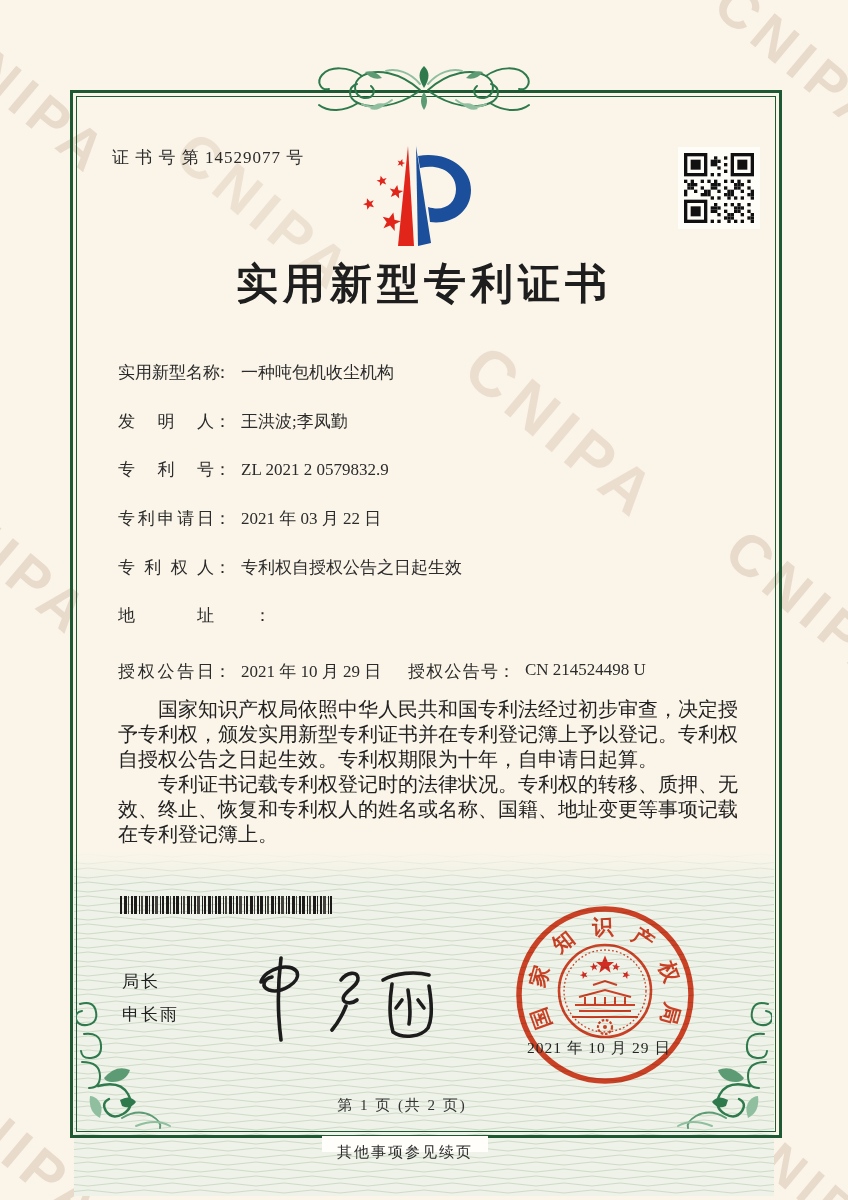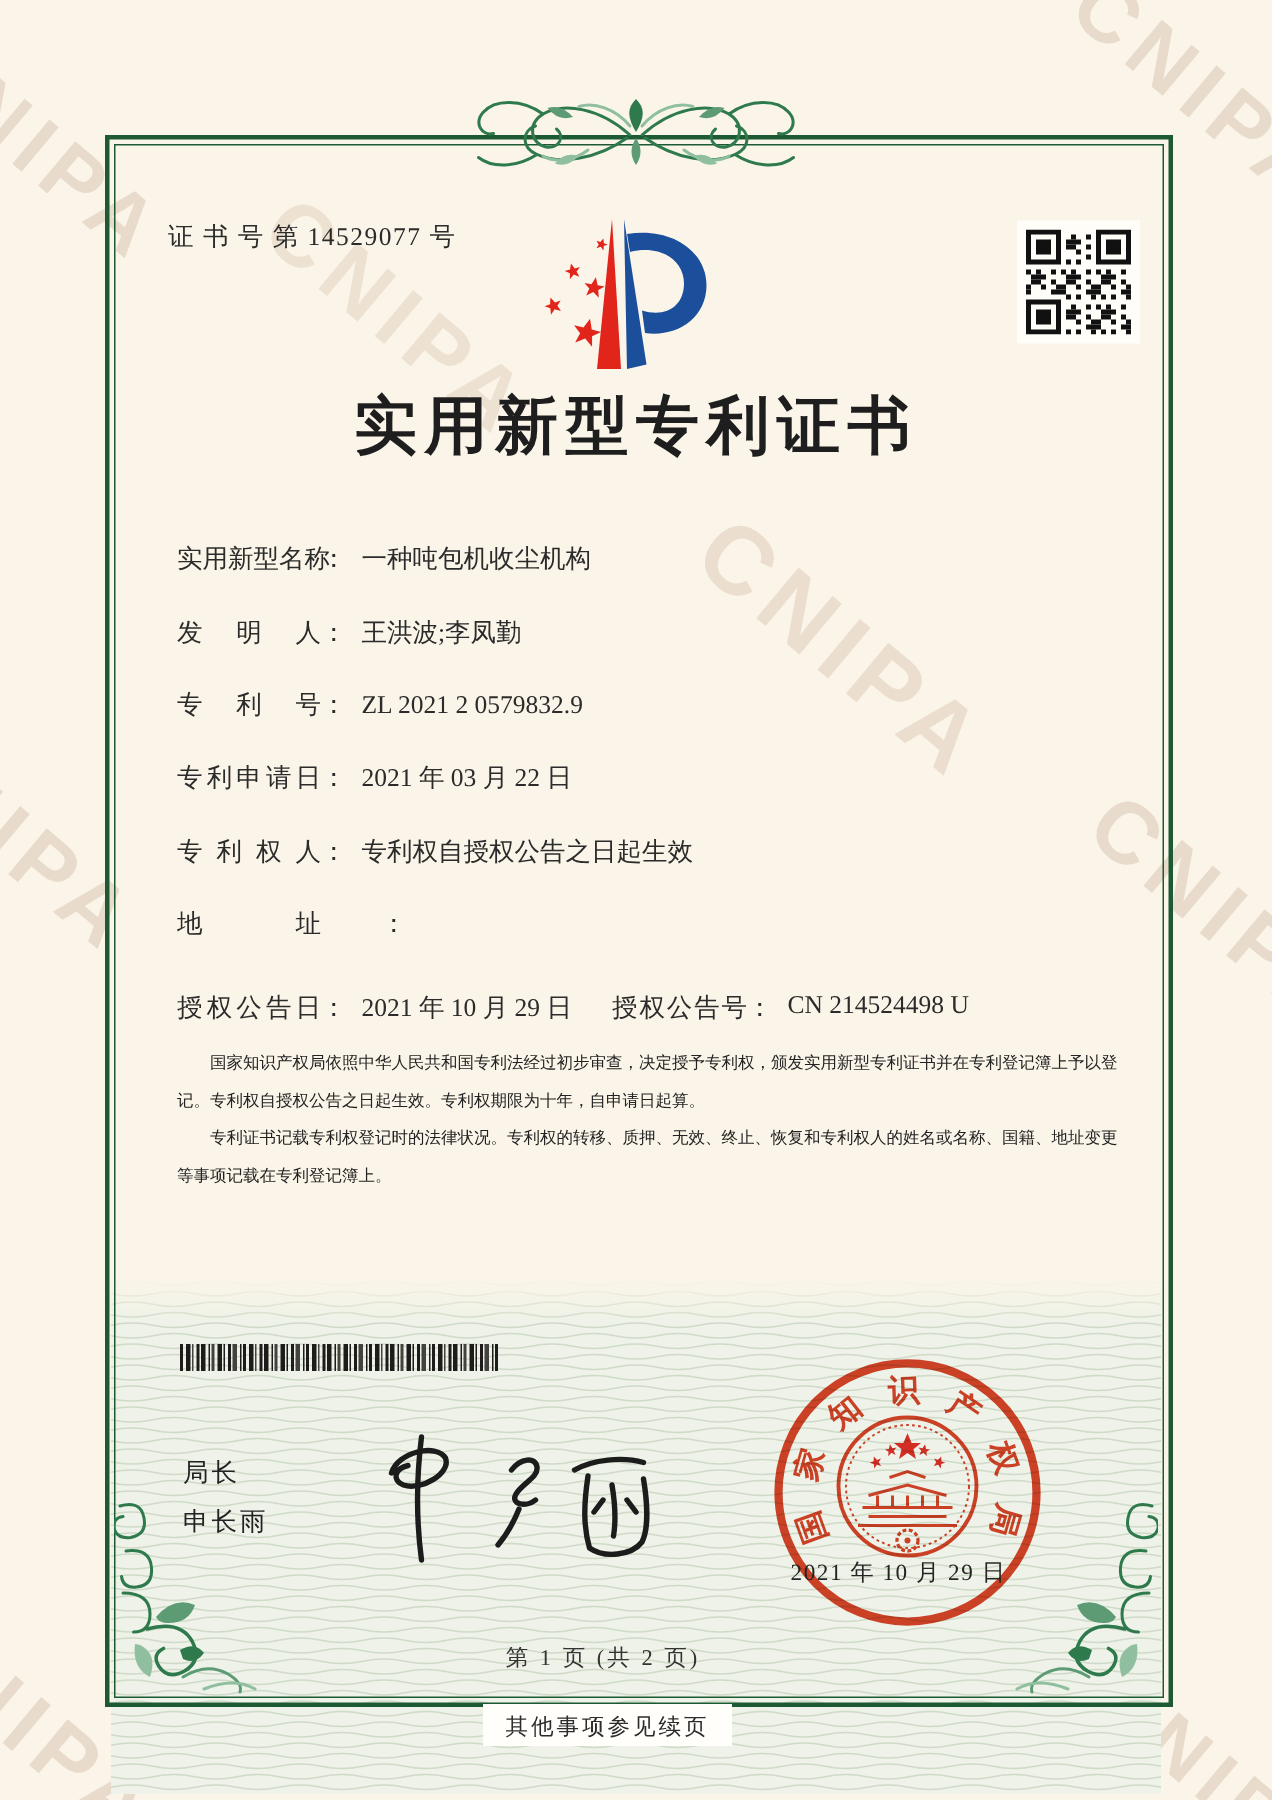--- a/index.html
+++ b/index.html
@@ -32,26 +32,26 @@
     left:0; top:256px; width:848px; text-align:center;
     font-size:42px; font-weight:bold; letter-spacing:5px; color:#1e1e1e;
   }
   .qr-box{left:678px; top:147px; width:82px; height:82px; background:#fffdf8;}
   .qr-box svg{position:absolute; left:6px; top:6px;}
   .field-row{left:118px; font-size:17px; display:flex; align-items:baseline; white-space:nowrap;}
   .flabel{display:inline-block; width:96px; text-align:justify; text-align-last:justify;}
   .fvalue{margin-left:10px;}
   .grant2{position:absolute; left:255px; top:0; display:flex; align-items:flex-start;margin-left:35px;}
   .grant2 .flabel{width:90px;}
-  .paras{left:118px; top:697px; width:634px; font-size:11px; line-height:25px; color:#222;}
+  .paras{left:118px; top:697px; width:634px; font-size:20px; line-height:25px; color:#222;}
   .paras p{margin:0; text-indent:2em;}
   .signer{left:122px; font-size:17px; letter-spacing:2px; color:#222;}
   .pageno{left:102px; top:1096px; width:600px; text-align:center; font-size:15px; color:#333; letter-spacing:2px;}
   .note-box{
-    left:322px; top:1136px; width:166px; height:28px; background:#fffefb;
+    left:322px; top:1136px; width:166px; height:16px; background:#fffefb;
     text-align:center; line-height:32px; font-size:15px; letter-spacing:2px; z-index:5;
   }
   .seal{mix-blend-mode:multiply; opacity:.95;}
   .ring-ch{font-size:21px; font-weight:bold; fill:#d83a1c; font-family:"Liberation Serif",serif;}
 </style>
 </head>
 <body>
 
 <div class="page">
 

